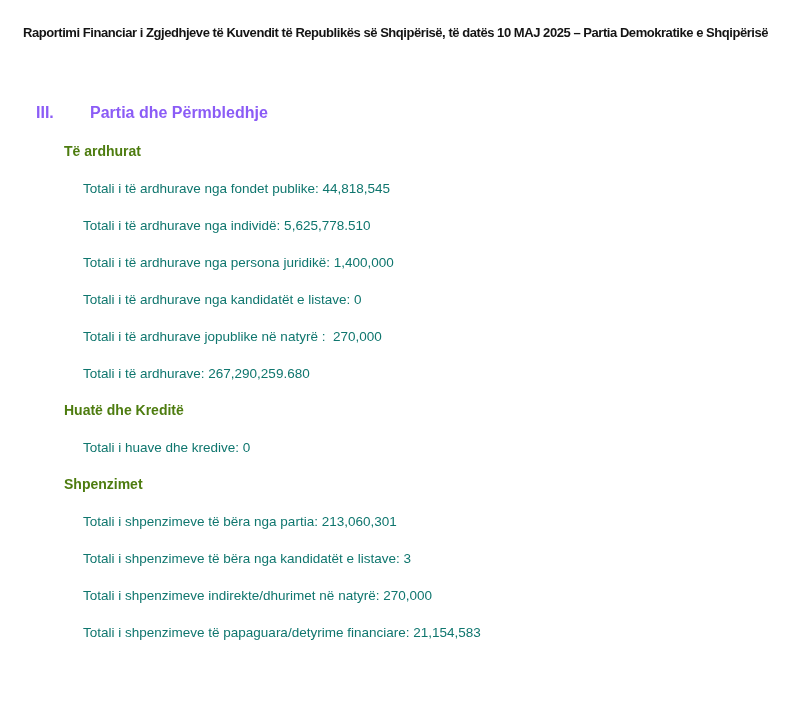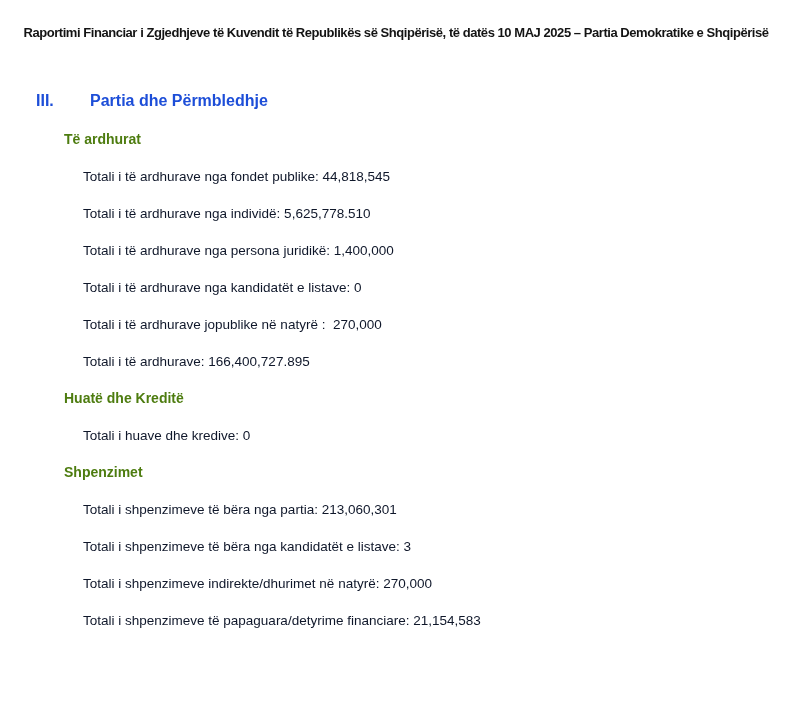--- a/index.html
+++ b/index.html
@@ -17,35 +17,34 @@
   }
   .page {
     width: 792px;
     height: 722px;
     background: #ffffff;
   }
   .report-title {
     margin: 0 auto;
     padding-top: 22px;
     max-width: 746px;
-    text-align: center;
     font-weight: 700;
     font-size: 13px;
     line-height: 21px;
     letter-spacing: -0.45px;
     color: #141414;
   }
   .main-heading {
     display: flex;
     align-items: flex-start;
-    margin: 48px 0 0 36px;
+    margin: 60px 0 0 36px;
     font-size: 16px;
     font-weight: 700;
     line-height: 19px;
-    color: #1d4ed8;
+    color: #8b5cf6;
   }
   .main-heading .numeral {
     display: inline-block;
     width: 54px;
   }
   .rows {
     margin-top: 21px;
   }
   .row {
     height: 37px;
@@ -56,21 +55,21 @@
     font-size: 14px;
     font-weight: 700;
     line-height: 17px;
     color: #4d7c0f;
   }
   .row.item {
     padding-left: 83px;
     font-size: 13.5px;
     font-weight: 400;
     line-height: 17px;
-    color: #0f172a;
+    color: #0f766e;
     white-space: pre-wrap;
   }
 </style>
 </head>
 <body>
 
 <div class="page">
 
   <div class="report-title">Raportimi Financiar i Zgjedhjeve të Kuvendit të Republikës së Shqipërisë, të datës 10 MAJ 2025 – Partia Demokratike e Shqipërisë</div>
 
@@ -81,21 +80,21 @@
 
   <div class="rows">
 
     <div class="row section">Të ardhurat</div>
 
     <div class="row item">Totali i të ardhurave nga fondet publike: 44,818,545</div>
     <div class="row item">Totali i të ardhurave nga individë: 5,625,778.510</div>
     <div class="row item">Totali i të ardhurave nga persona juridikë: 1,400,000</div>
     <div class="row item">Totali i të ardhurave nga kandidatët e listave: 0</div>
     <div class="row item">Totali i të ardhurave jopublike në natyrë :  270,000</div>
-    <div class="row item">Totali i të ardhurave: 166,400,727.895</div>
+    <div class="row item">Totali i të ardhurave: 267,290,259.680</div>
 
     <div class="row section">Huatë dhe Kreditë</div>
 
     <div class="row item">Totali i huave dhe kredive: 0</div>
 
     <div class="row section">Shpenzimet</div>
 
     <div class="row item">Totali i shpenzimeve të bëra nga partia: 213,060,301</div>
     <div class="row item">Totali i shpenzimeve të bëra nga kandidatët e listave: 3</div>
     <div class="row item">Totali i shpenzimeve indirekte/dhurimet në natyrë: 270,000</div>

